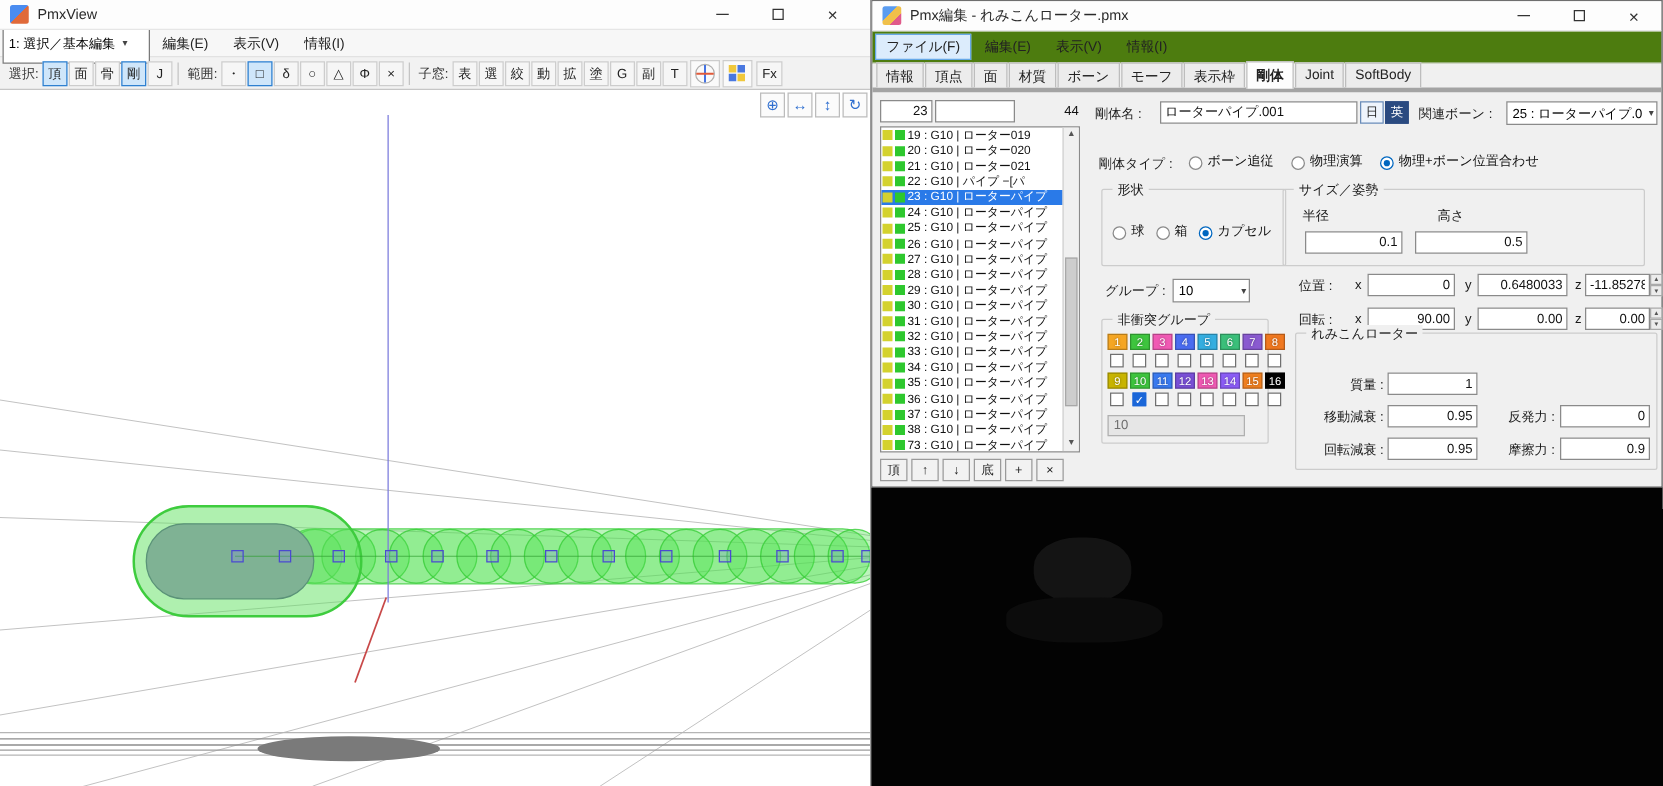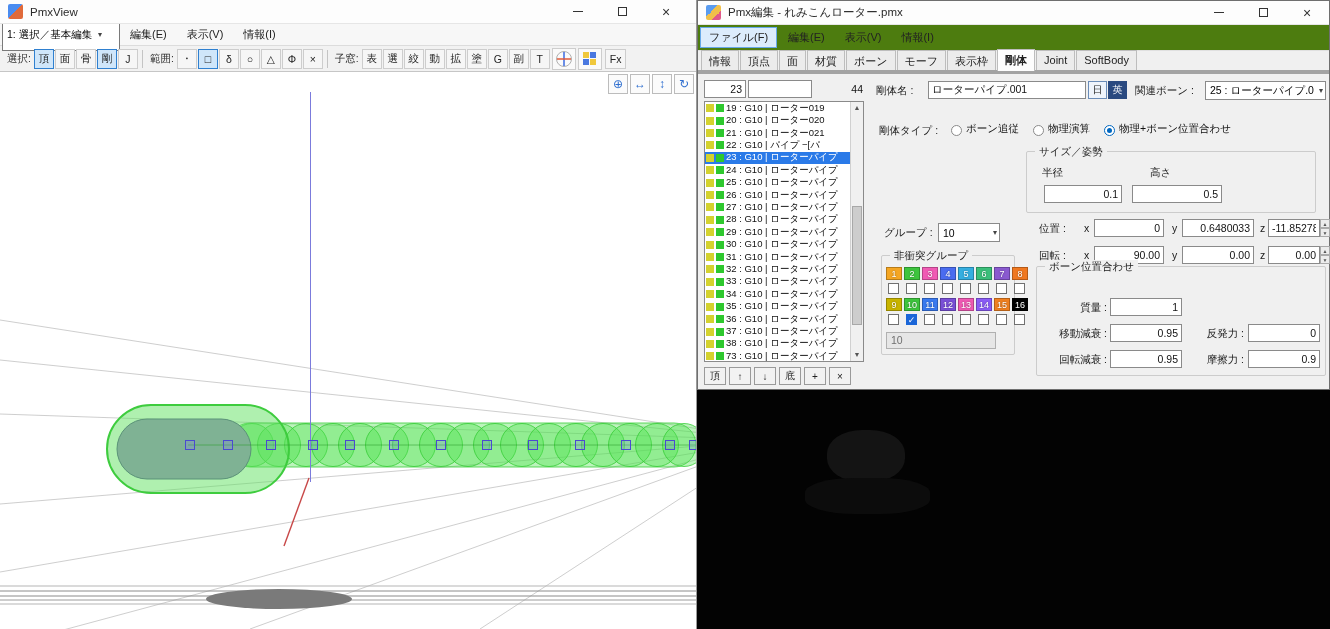--- a/index.html
+++ b/index.html
@@ -435,20 +435,37 @@
           <label class="radio">
             <span class="dot"></span>
             <span>物理演算</span>
           </label>
           <label class="radio sel">
             <span class="dot"></span>
             <span>物理+ボーン位置合わせ</span>
           </label>
         </div>
 
+      <div class="grp" style="left:183px;top:77px;width:148px;height:62px;">
+        <span class="grp-title">形状</span>
+        <div class="abs" id="shape-radios" style="left:8px;top:26px;display:flex;gap:9px;">
+            <label class="radio">
+              <span class="dot"></span>
+              <span>球</span>
+            </label>
+            <label class="radio">
+              <span class="dot"></span>
+              <span>箱</span>
+            </label>
+            <label class="radio sel">
+              <span class="dot"></span>
+              <span>カプセル</span>
+            </label>
+          </div>
+      </div>
 
       <div class="grp" style="left:328px;top:77px;width:290px;height:62px;">
         <span class="grp-title">サイズ／姿勢</span>
         <span class="abs lbl" style="left:15px;top:14px;">半径</span>
         <span class="abs lbl" style="left:123px;top:14px;">高さ</span>
         <input class="abs tbx num" style="left: 17px; top: 33px; width: 78px;" readonly="" value="0.1">
         <input class="abs tbx num" style="left: 105px; top: 33px; width: 90px;" readonly="" value="0.5">
       </div>
 
       <span class="abs lbl" style="left:186px;top:152px;">グループ :</span>
@@ -520,21 +537,21 @@
             <div class="cb"></div>
             <div class="cb"></div>
             <div class="cb"></div>
             <div class="cb"></div>
             <div class="cb"></div>
           </div>
         <div class="dis-box" style="left:4px;top:76px;width:110px;">10</div>
       </div>
 
       <div class="grp" style="left:338px;top:192px;width:290px;height:110px;">
-        <span class="grp-title">ボーン位置合わせ</span>
+        <span class="grp-title">れみこんローター</span>
         <span class="abs lbl" style="left:8px;top:34px;width:62px;text-align:right;">質量 :</span>
         <input class="abs tbx num" style="left: 73px; top: 31px; width: 72px;" readonly="" value="1">
         <span class="abs lbl" style="left:8px;top:60px;width:62px;text-align:right;">移動減衰 :</span>
         <input class="abs tbx num" style="left: 73px; top: 57px; width: 72px;" readonly="" value="0.95">
         <span class="abs lbl" style="left:149px;top:60px;width:58px;text-align:right;">反発力 :</span>
         <input class="abs tbx num" style="left: 211px; top: 57px; width: 72px;" readonly="" value="0">
         <span class="abs lbl" style="left:8px;top:86px;width:62px;text-align:right;">回転減衰 :</span>
         <input class="abs tbx num" style="left: 73px; top: 83px; width: 72px;" readonly="" value="0.95">
         <span class="abs lbl" style="left:149px;top:86px;width:58px;text-align:right;">摩擦力 :</span>
         <input class="abs tbx num" style="left: 211px; top: 83px; width: 72px;" readonly="" value="0.9">

